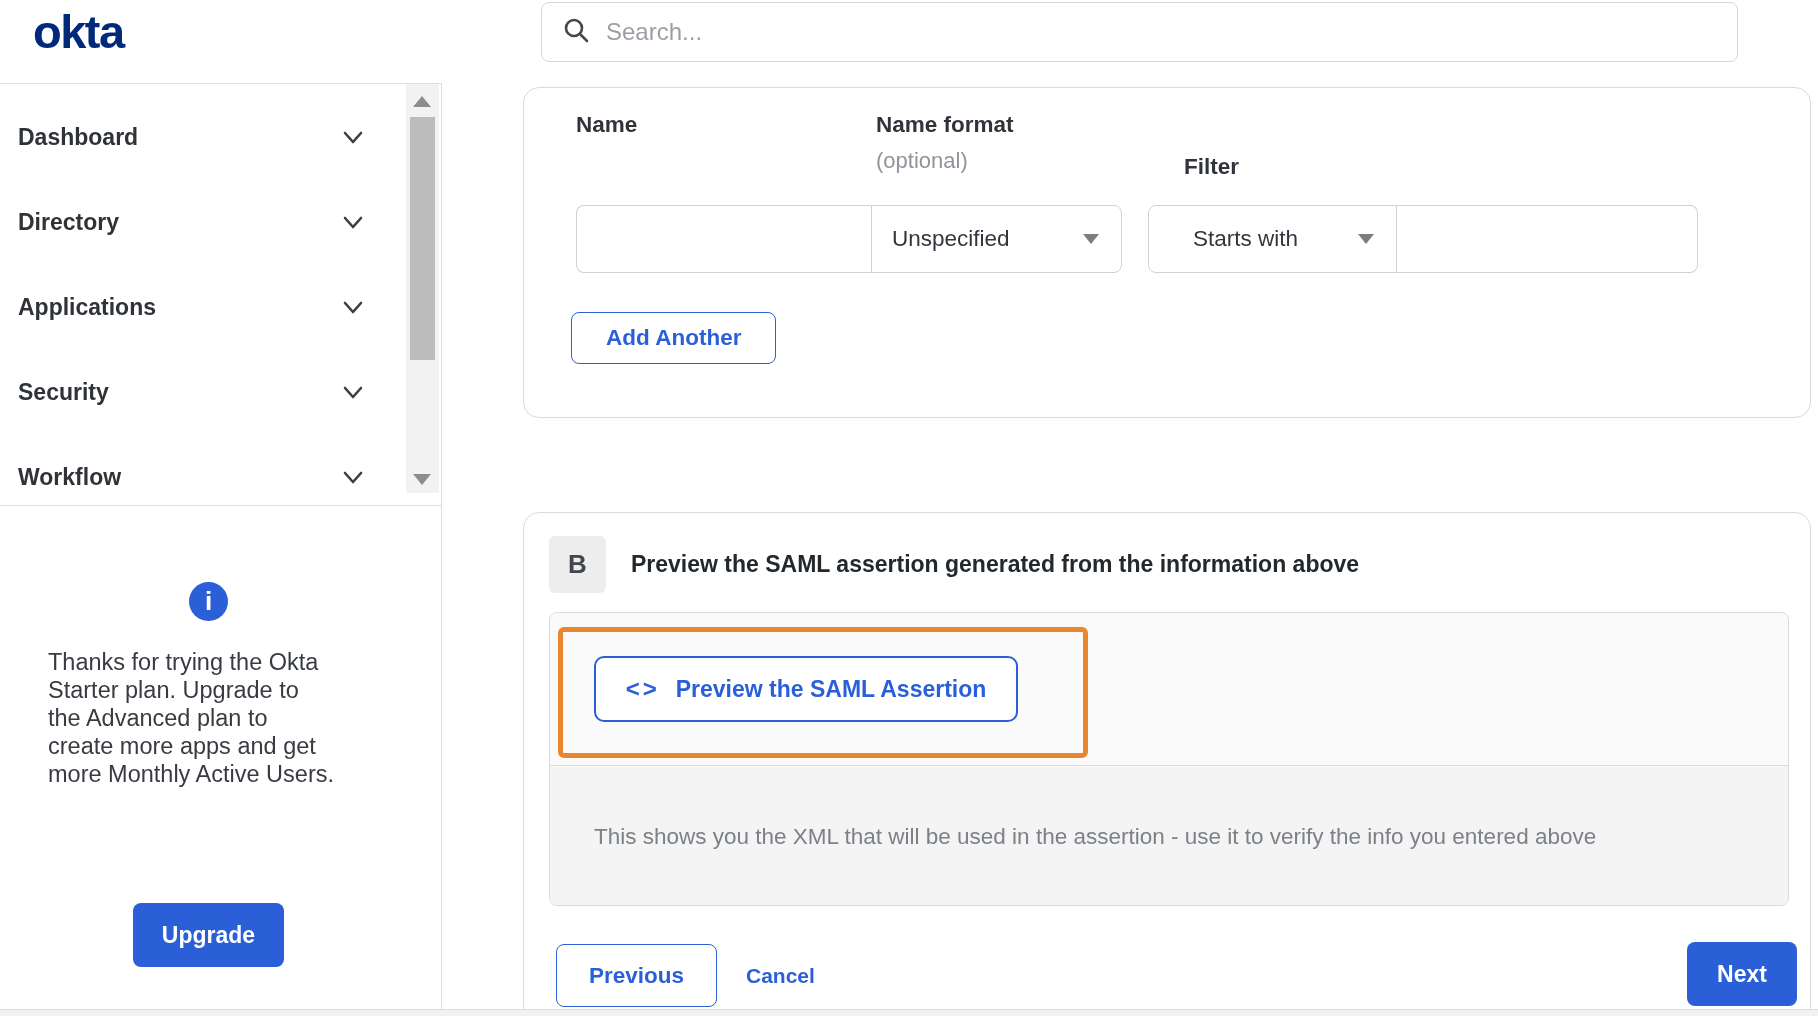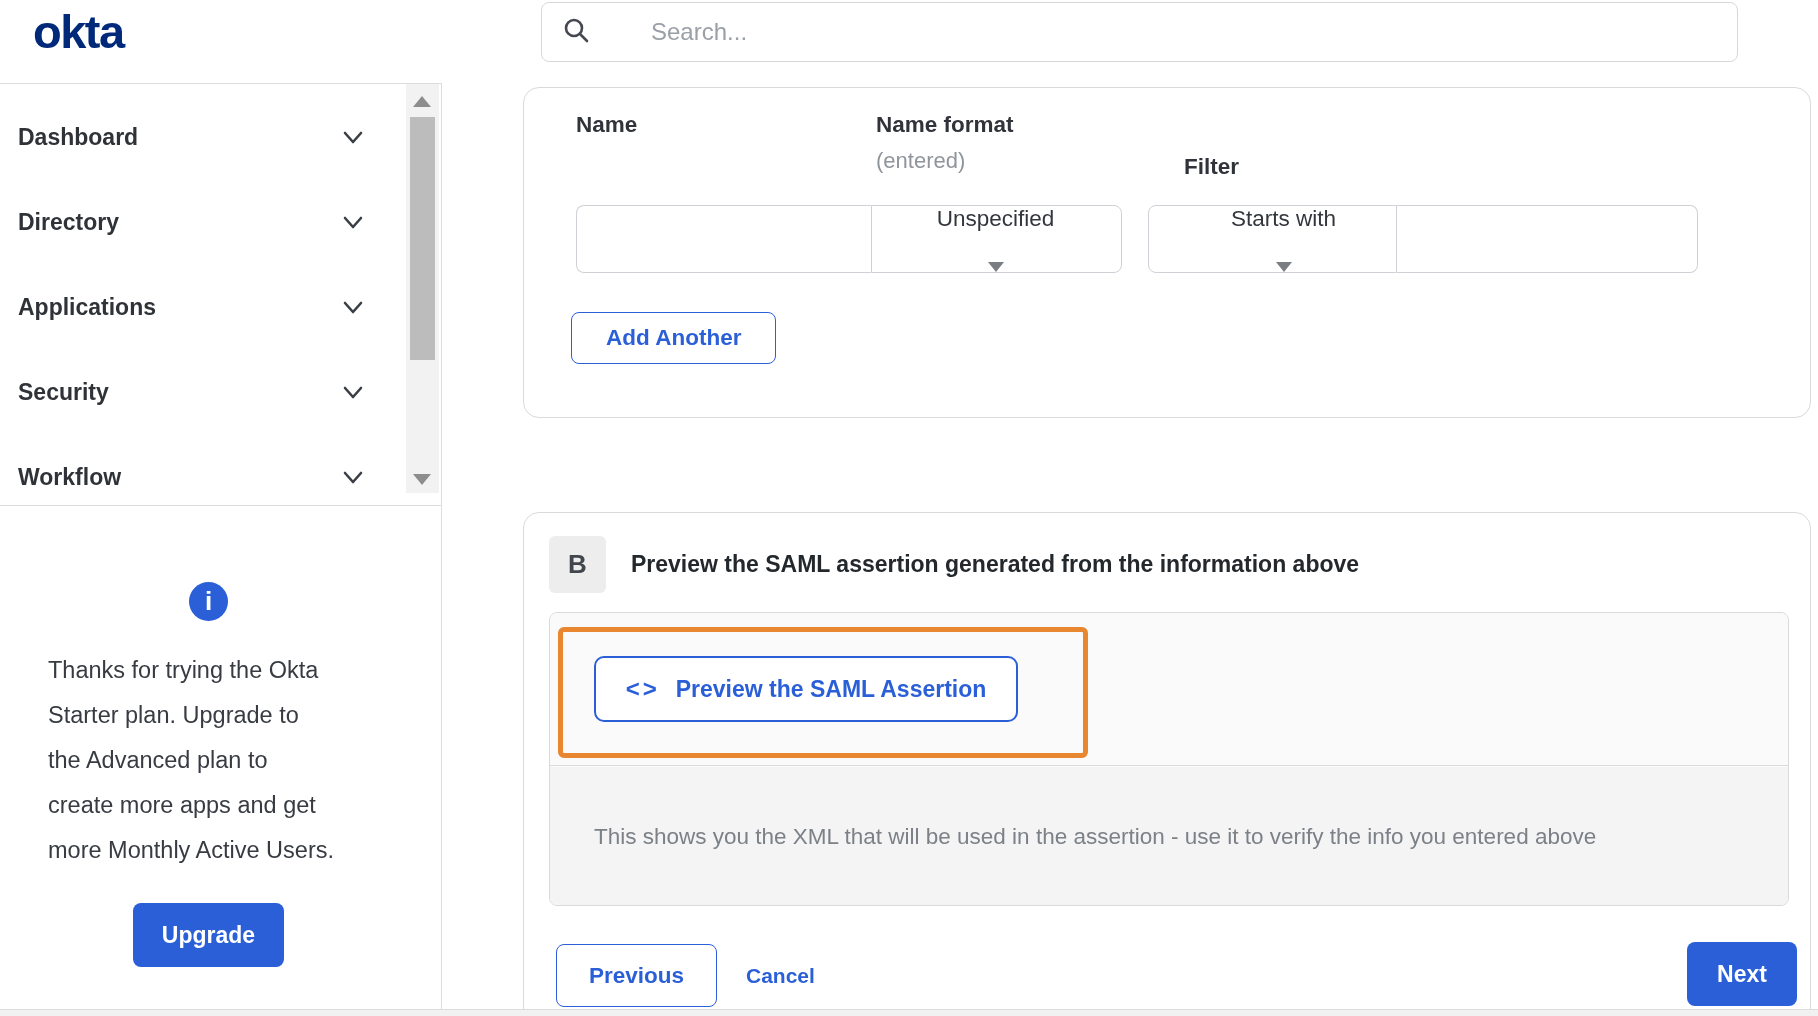--- a/index.html
+++ b/index.html
@@ -5,21 +5,21 @@
   * { margin:0; padding:0; box-sizing:border-box; }
   html,body { width:1818px; height:1016px; overflow:hidden; background:#ffffff;
     font-family:"Liberation Sans","DejaVu Sans",sans-serif; }
   #app { position:relative; width:1818px; height:1016px; background:#fff; }
 
   
   .logo { position:absolute; left:33px; top:4px; font-size:47px; font-weight:800;
     color:#00297a; letter-spacing:-1.5px; }
   .searchbox { position:absolute; left:541px; top:2px; width:1197px; height:60px;
     border:1.5px solid #d6d8da; border-radius:8px; background:#fff;
-    display:flex; align-items:center; padding-left:20px;gap:45px; }
+    display:flex; align-items:center; padding-left:20px; }
   .searchbox input { border:none; outline:none; font-size:24px; color:#3c4046;
     margin-left:16px; width:1050px; background:transparent;
     font-family:"Liberation Sans","DejaVu Sans",sans-serif; }
   .searchbox input::placeholder { color:#9aa0a6; }
 
   
   .side-top-border { position:absolute; left:0; top:83px; width:441px; height:0;
     border-top:1.5px solid #dcdddf; }
   .side-right-border { position:absolute; left:441px; top:83px; width:0; height:933px;
     border-left:1.5px solid #dcdddf; }
@@ -39,34 +39,34 @@
   .sbar .arrow-down { position:absolute; left:7px; bottom:8px; width:0; height:0;
     border-left:9px solid transparent; border-right:9px solid transparent;
     border-top:11px solid #8d8d8d; }
   .sbar .thumb { position:absolute; left:4px; top:33px; width:25px; height:243px; background:#bcbcbc; }
 
   
   .info-icon { position:absolute; left:189px; top:582px; width:39px; height:39px;
     border-radius:50%; background:#2a5fd8; color:#fff; display:flex; align-items:center;
     justify-content:center; font-size:26px; font-weight:700; font-style:normal; }
   .trial-text { position:absolute; left:48px; top:648px; width:330px; font-size:23.5px;
-    line-height:45px; color:#383c42; white-space:pre-line; }
+    line-height:28px; color:#383c42; white-space:pre-line; }
   .upgrade-btn { position:absolute; left:133px; top:903px; width:151px; height:64px;
     background:#2a5fd8; color:#fff; border:none; border-radius:8px; font-size:23px;
     font-weight:700; cursor:pointer; font-family:inherit; }
 
   
   .card { position:absolute; background:#fff; border:1.5px solid #d9dadc; border-radius:16px; }
   .card-a { left:523px; top:87px; width:1288px; height:331px; }
   .flabel { position:absolute; font-size:22.5px; font-weight:700; color:#30343a; }
   .fhint  { position:absolute; font-size:22px; color:#8f959b; }
   .inrow { position:absolute; top:117px; height:68px; display:flex; }
   .grp1 { left:52px; }
   .grp2 { left:624px; }
-  .cell { height:68px; border:1.5px solid #ced2d6; background:#fff;flex-direction:column; }
+  .cell { height:68px; border:1.5px solid #ced2d6; background:#fff; }
   .cell.first { border-radius:8px 0 0 8px; border-right:none;padding-left:44px; }
   .cell.last  { border-radius:0 8px 8px 0; }
   .tinput { outline:none; font-size:23px; color:#33373d; padding:0 18px;
     font-family:inherit; }
   .dropdown { display:flex; align-items:center; justify-content:space-between;
     padding:0 22px 0 20px; cursor:pointer; }
   .dd-text { font-size:22.5px; color:#33373d; }
   .caret { width:0; height:0; border-left:8px solid transparent;
     border-right:8px solid transparent; border-top:10px solid #7a7e83; }
   .btn-outline { background:#fff; border:1.5px solid #2a5fd8; border-radius:8px;
@@ -179,21 +179,21 @@
   <div class="trial-text">Thanks for trying the Okta
 Starter plan. Upgrade to
 the Advanced plan to
 create more apps and get
 more Monthly Active Users.</div>
   <button class="upgrade-btn">Upgrade</button>
 
   <div class="card card-a">
     <div class="flabel" style="left:52px; top:24px;">Name</div>
     <div class="flabel" style="left:352px; top:24px;">Name format</div>
-    <div class="fhint" style="left:352px; top:60px;">(entered)</div>
+    <div class="fhint" style="left:352px; top:60px;">(optional)</div>
     <div class="flabel" style="left:660px; top:24px;margin-top:42px;">Filter</div>
 
     <div class="inrow grp1">
       <input class="cell first tinput" style="width: 295px;" value="">
       <div class="cell last dropdown" style="width:251px;">
         <span class="dd-text">Unspecified</span>
         <span class="caret"></span>
       </div>
     </div>
 

